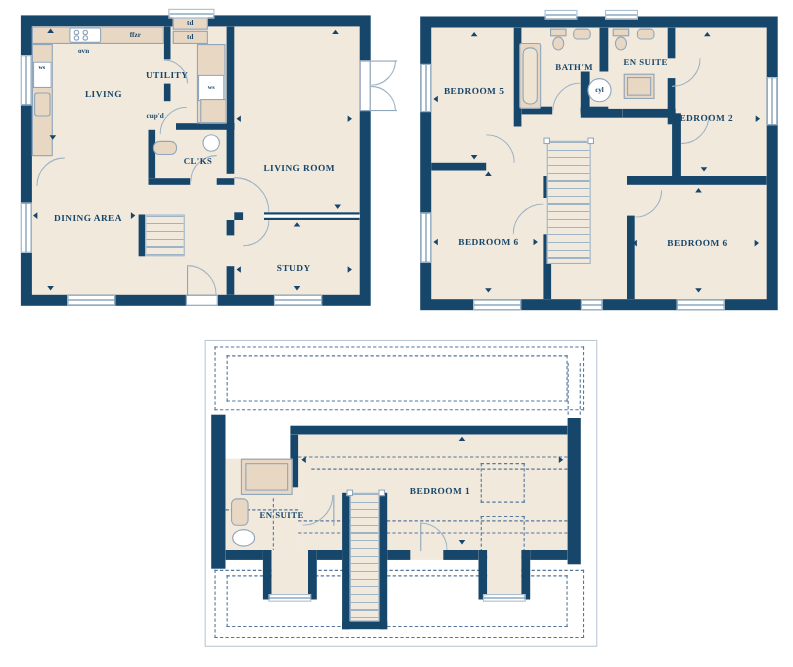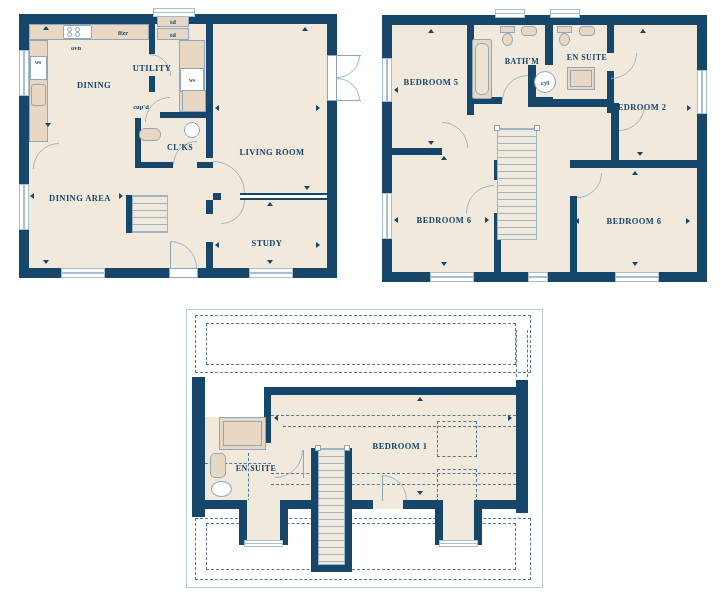--- a/index.html
+++ b/index.html
@@ -113,21 +113,21 @@
     <i class="arr a-rt" style="left:100px;top:179px;"></i>
     <i class="arr a-dn" style="left:24px;top:246px;"></i>
     <i class="arr a-lf" style="left:196px;top:91px;"></i>
     <i class="arr a-rt" style="left:297px;top:91px;"></i>
     <i class="arr a-dn" style="left:285px;top:172px;"></i>
     <i class="arr a-up" style="left:248px;top:188px;"></i>
     <i class="arr a-lf" style="left:196px;top:228px;"></i>
     <i class="arr a-rt" style="left:297px;top:228px;"></i>
     <i class="arr a-dn" style="left:248px;top:246px;"></i>
 
-    <b class="rl" style="left:75px;top:71px;">DINING</b>
+    <b class="rl" style="left:75px;top:71px;">LIVING</b>
     <b class="rl" style="left:133px;top:54px;">UTILITY</b>
     <b class="rl" style="left:253px;top:94px;margin-top:44px;">LIVING ROOM</b>
     <b class="sl" style="left:122px;top:92px;">cup'd</b>
     <b class="rl" style="left:161px;top:133px;font-size:8px;">CL'KS</b>
     <b class="rl" style="left:61px;top:184px;">DINING AREA</b>
     <b class="rl" style="left:248px;top:229px;">STUDY</b>
   </div>
 
   <div class="plan" style="left:382px;top:15px;width:325px;height:267px;">
     <i class="w" style="left:0;top:0;width:325px;height:267px;"></i>

